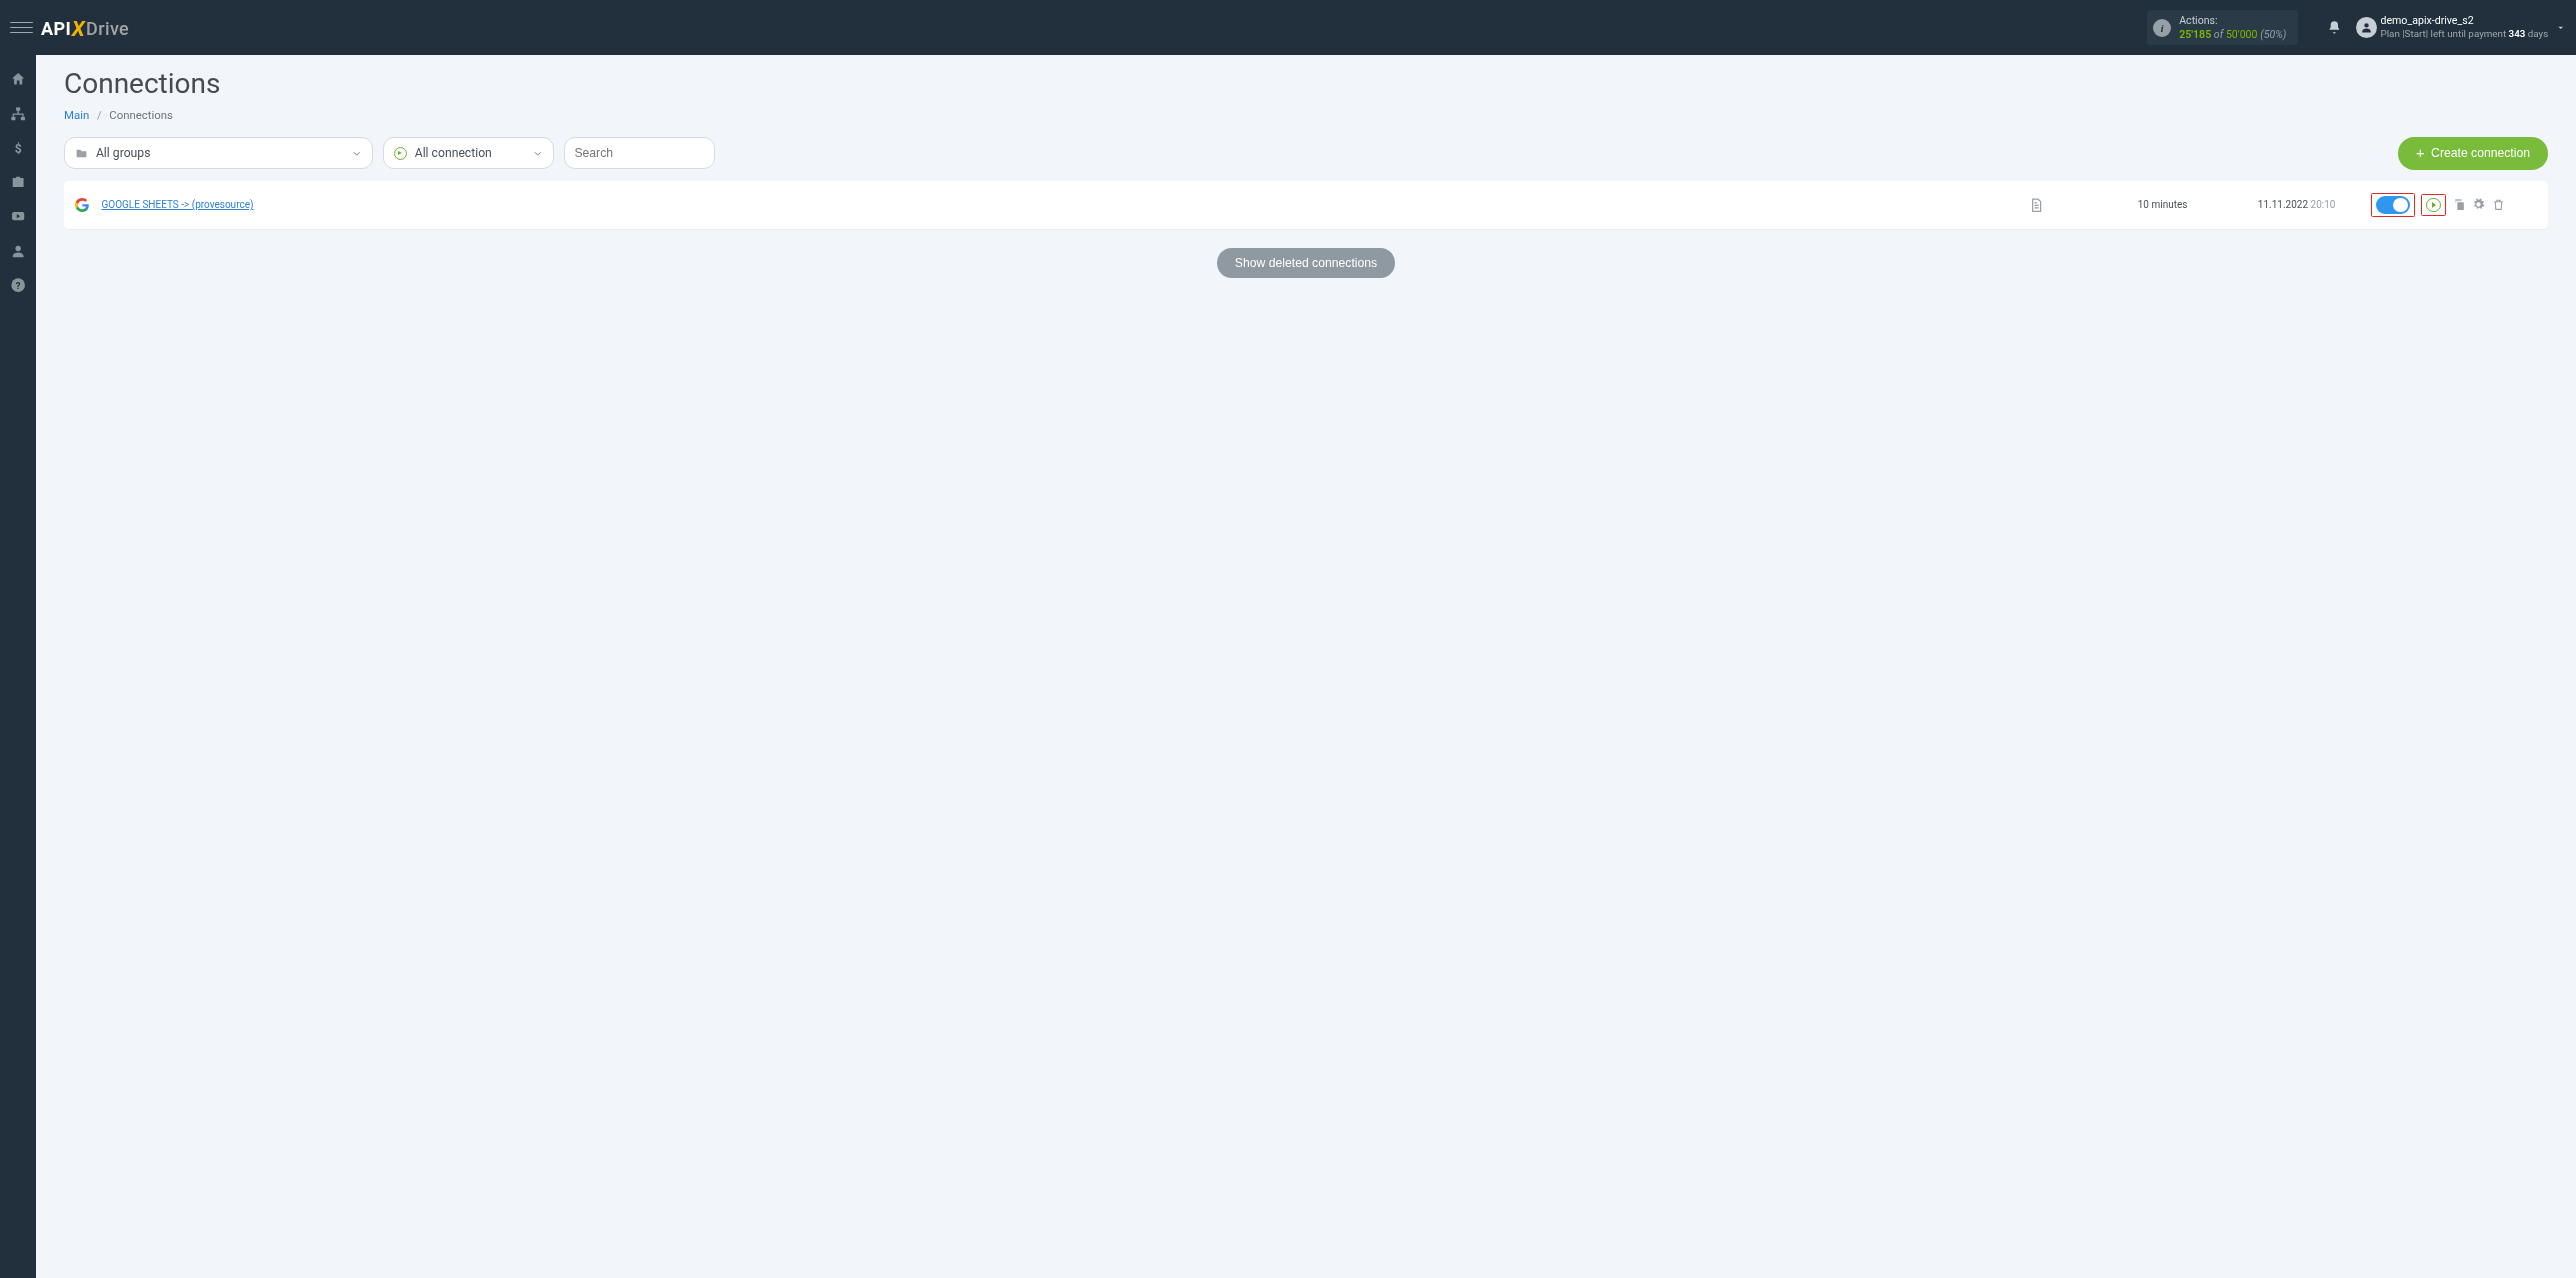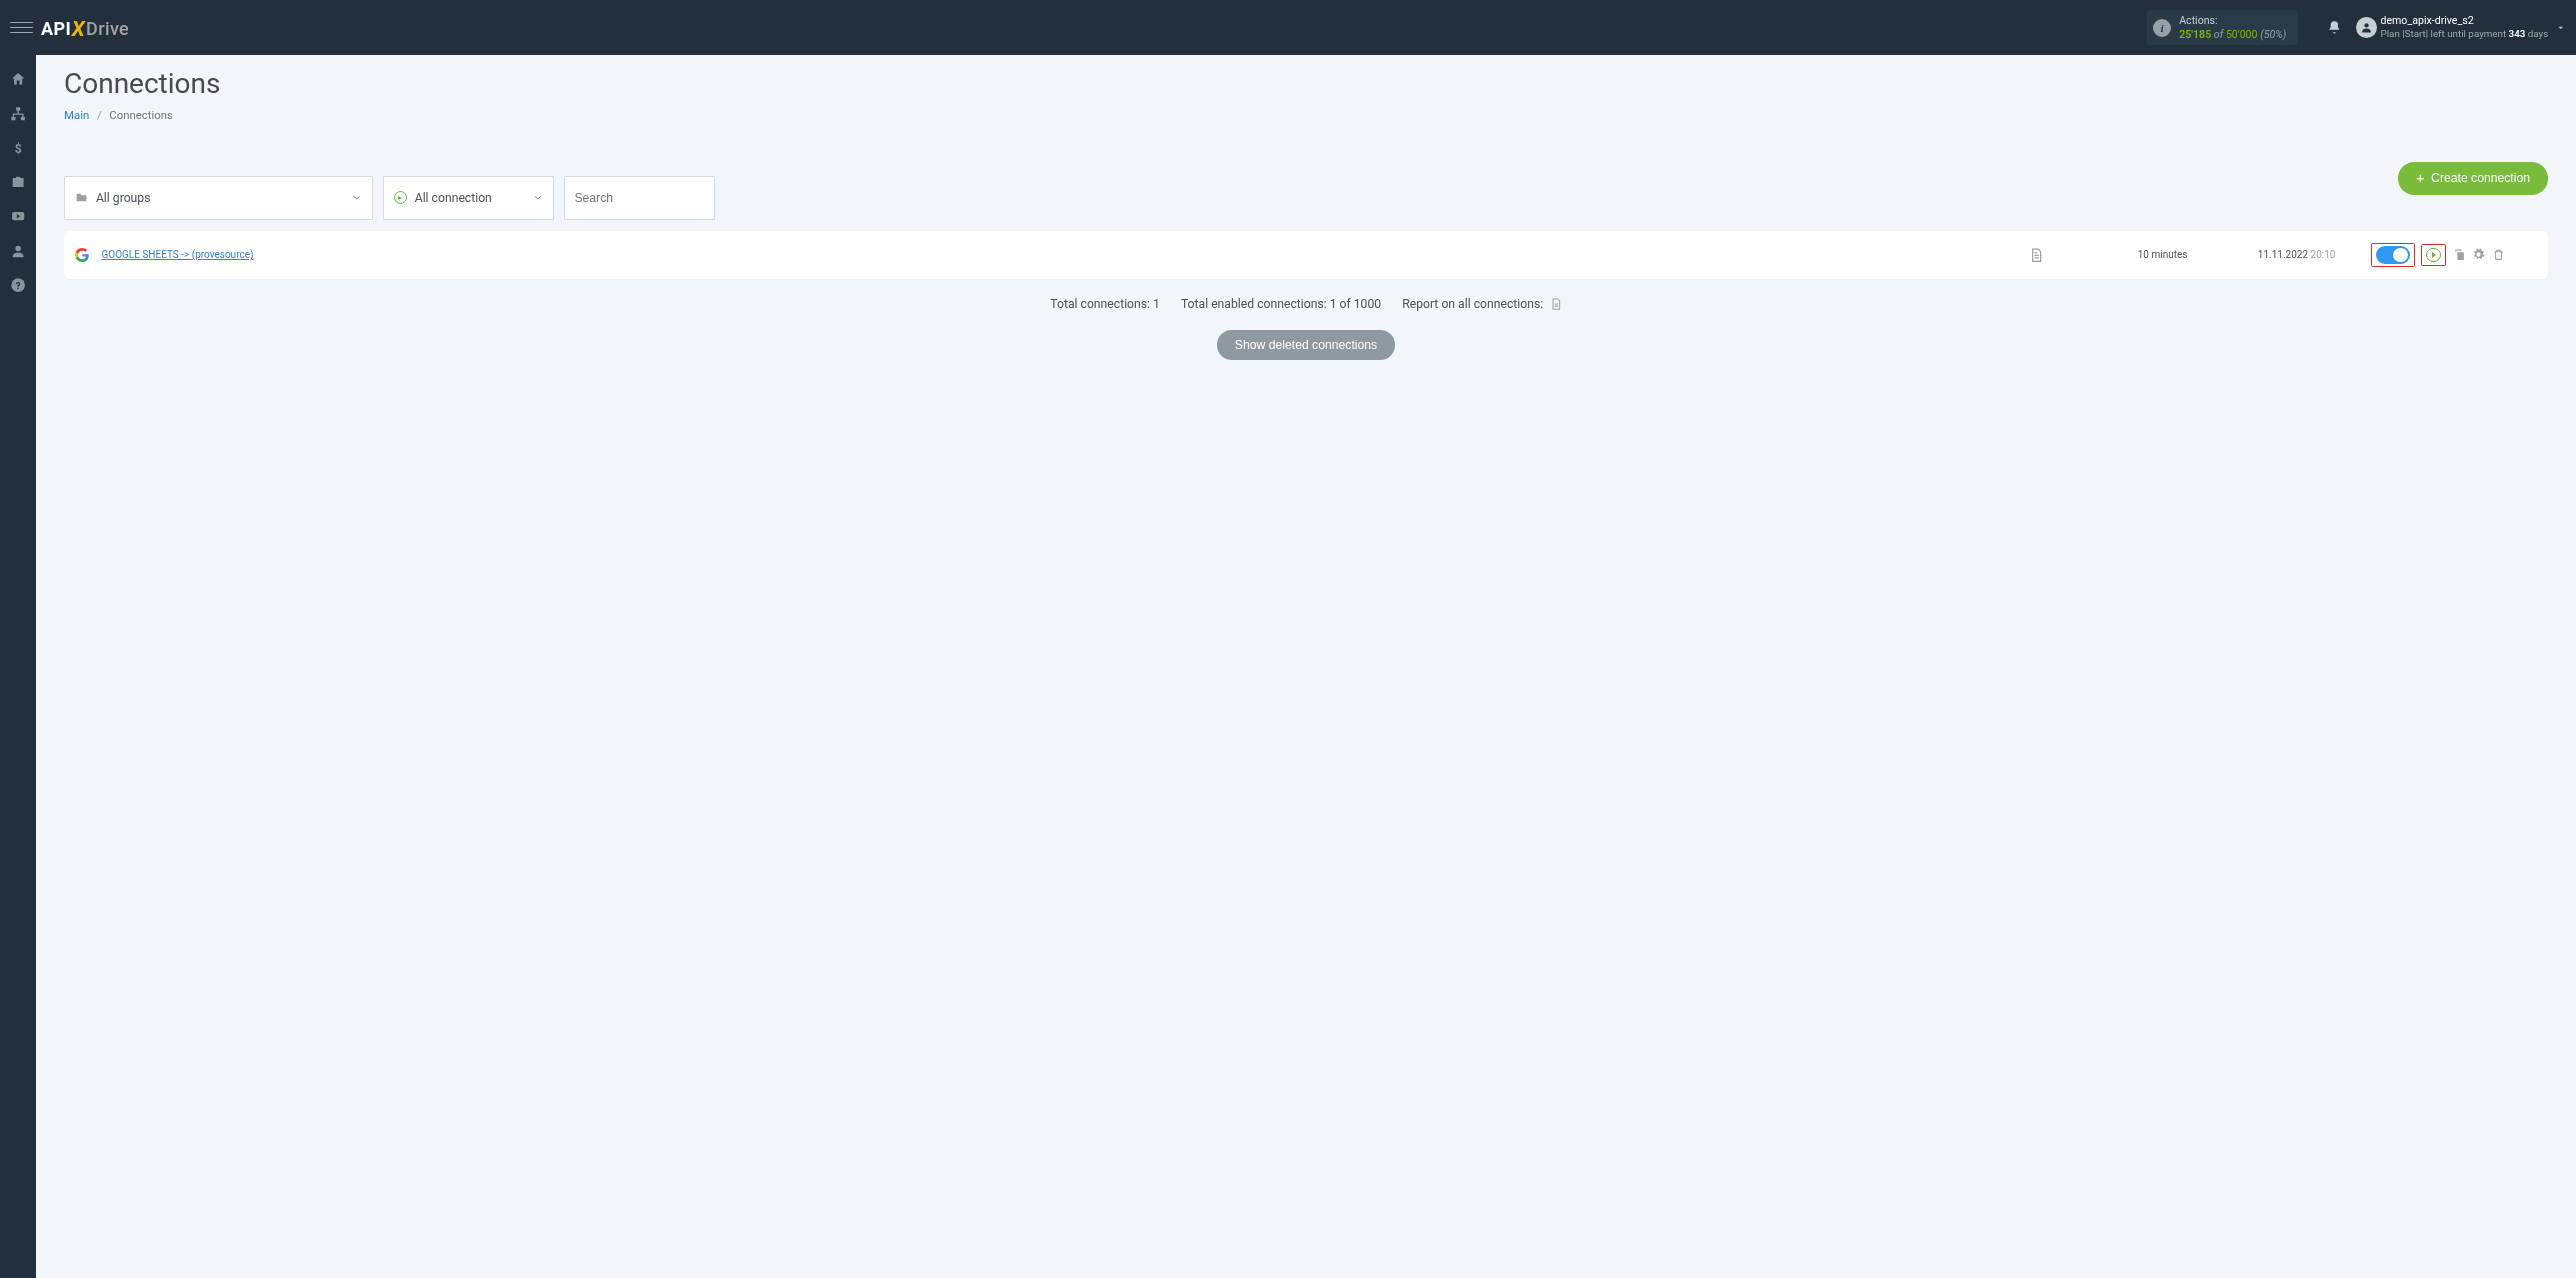--- a/index.html
+++ b/index.html
@@ -33,21 +33,21 @@
 .sidebar { width: 36px; background: #21303c; display: flex; flex-direction: column; align-items: center; padding-top: 16.3px; gap: 18px; }
 .sidebar .sicon { color: #8a949b; width: 16.3px; height: 16.3px; display: flex; align-items: center; justify-content: center; cursor: pointer; }
 
 .main { flex: 1; padding: 12px 28px; overflow: auto; }
 .page-title { font-size: 28px; color: #444b52; font-weight: 400; margin-bottom: 8.1px; }
 .breadcrumb { font-size: 11.4px; color: #6c757d; margin-bottom: 14.7px; }
 .breadcrumb a { color: #2f80d9; text-decoration: none; }
 .breadcrumb .sep { color: #9aa0a6; margin: 0 4.9px; }
 
 .filter-row { display: flex; align-items: center; gap: 9.8px; margin-bottom: 11.4px; }
-.select-box, .search-box { height: 44px; border: 0.8px solid #d6dbe1; border-radius: 1px; background: #fff; display: flex; align-items: center; padding: 0 9.8px; font-size: 12.2px; color: #4a5158; margin-top: 39px; }
+.select-box, .search-box { height: 32px; border: 0.8px solid #d6dbe1; border-radius: 11px; background: #fff; display: flex; align-items: center; padding: 0 9.8px; font-size: 12.2px; color: #4a5158; }
 .select-box { cursor: pointer; position: relative; }
 .select-box .sb-icon { color: #9aa0a6; margin-right: 8.1px; display: flex; }
 .select-box .sb-chev { margin-left: auto; color: #6c757d; }
 .groups-select { width: 309px; }
 .conn-select { width: 171px; }
 .conn-select .play-mini { width: 13px; height: 13px; border: 1.6px solid #6bb132; border-radius: 50%; display: flex; align-items: center; justify-content: center; margin-right: 8.1px; }
 .conn-select .play-mini::after { content: ""; border-left: 4.1px solid #6bb132; border-top: 2.4px solid transparent; border-bottom: 2.4px solid transparent; margin-left: 0.8px; }
 .search-box { width: 151px; }
 .search-box input { border: none; outline: none; width: 100%; font-size: 12.2px; color: #4a5158; background: transparent; }
 .filter-spacer { flex: 1; }
@@ -262,30 +262,17 @@
             </svg>
           </div>
         <div class="row-icon">
             <svg width="13" height="13" viewBox="0 0 24 24" fill="none" stroke="currentColor" stroke-width="2">
               <path d="M4 7h16M9 7V4h6v3M6 7l1 14h10l1-14"></path>
             </svg>
           </div>
       </div>
     </div>
 
-    <div class="summary">
-      <span>Total connections: 1</span>
-      <span>Total enabled connections: 1 of 1000</span>
-      <span>
-        <span>Report on all connections:</span>
-        <span class="doc-i" style="display:inline-block;vertical-align:middle;margin-left:3.3px;">
-          <svg width="12.2" height="12.2" viewBox="0 0 24 24" fill="none" stroke="currentColor" stroke-width="2">
-              <path d="M6 2h9l4 4v16H6z"></path>
-              <path d="M9 12h7M9 16h7"></path>
-            </svg>
-        </span>
-      </span>
-    </div>
 
     <button class="show-deleted">Show deleted connections</button>
   </div>
 </div>
 
 
 </body></html>

